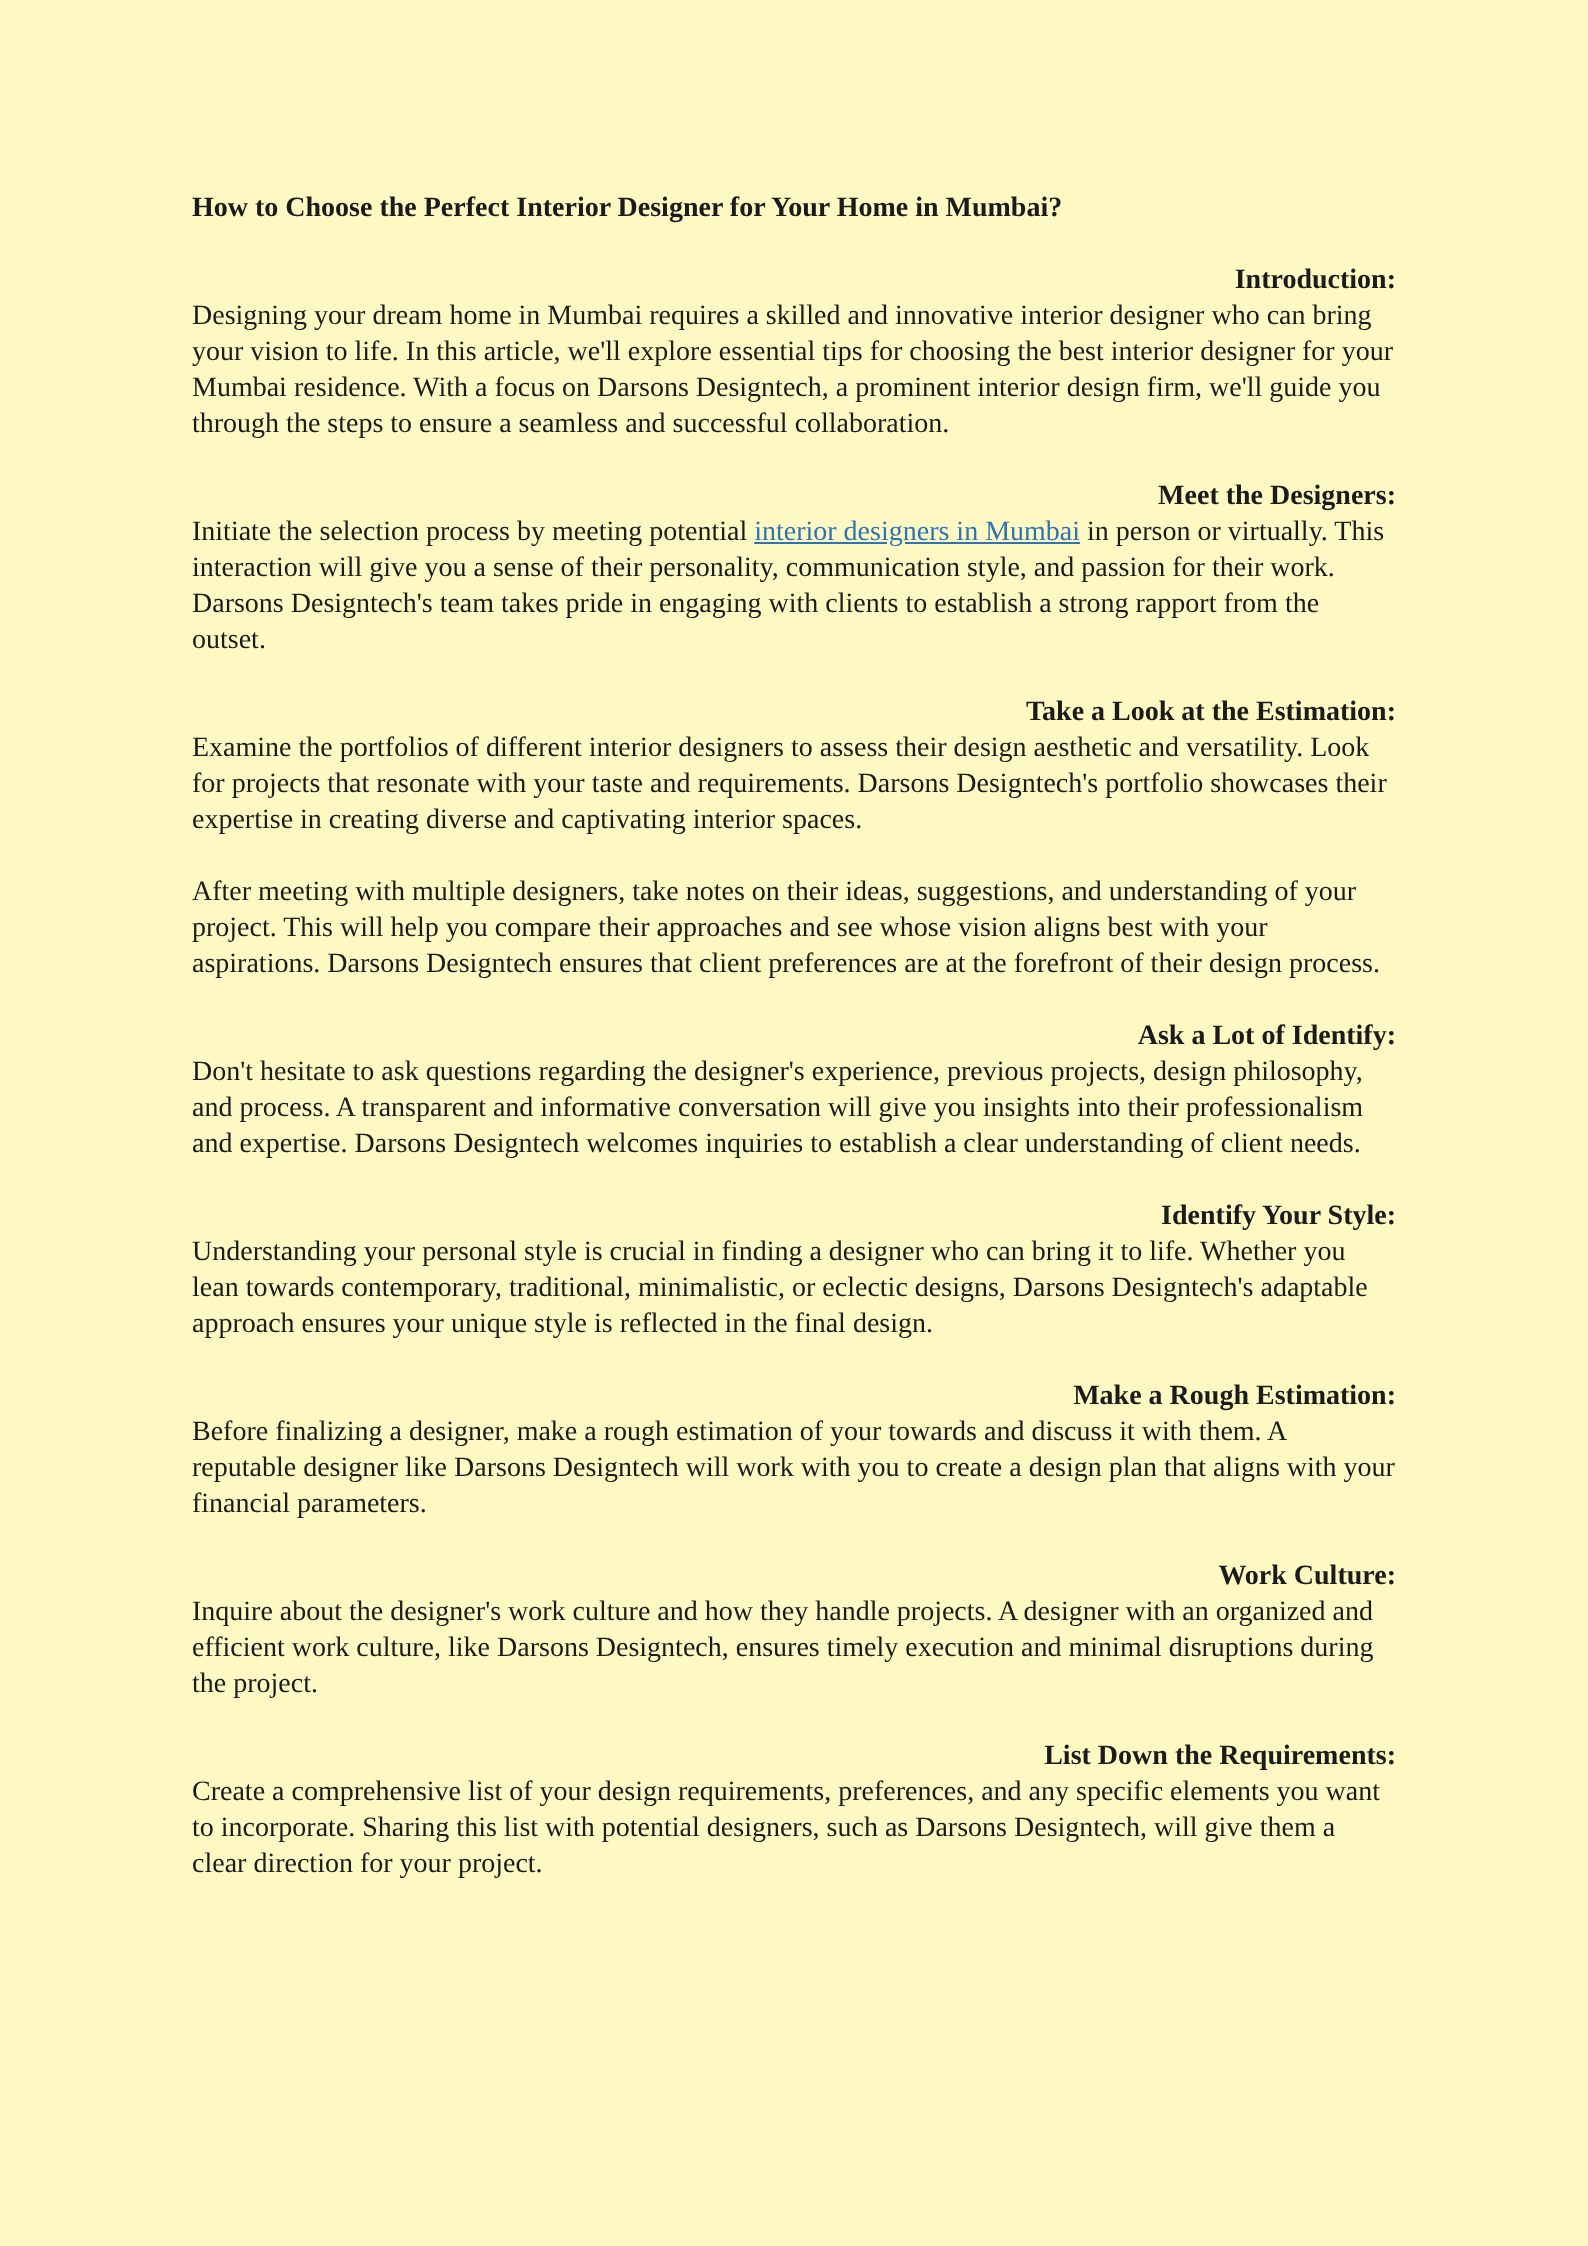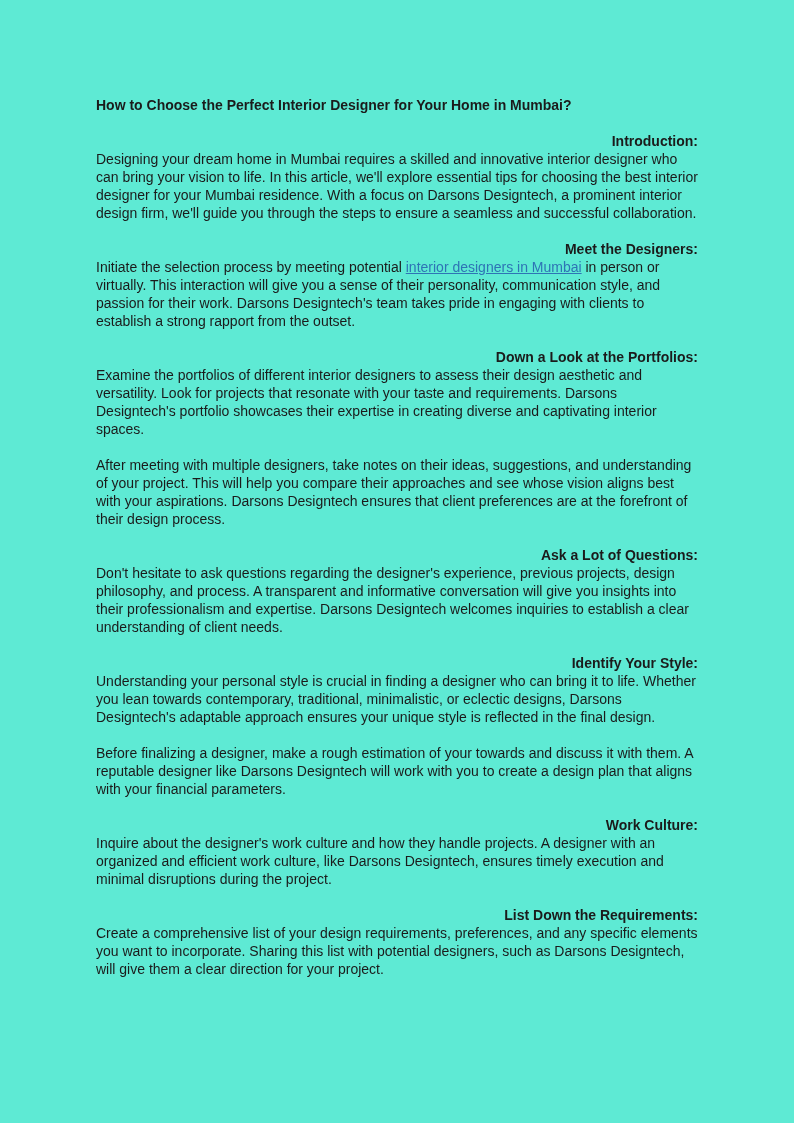--- a/index.html
+++ b/index.html
@@ -4,24 +4,24 @@
 <style>
   html, body {
     margin: 0;
     padding: 0;
     background: #ffffff;
   }
   .page {
     position: relative;
     width: 794px;
     height: 1123px;
-    background: #5eead4;
+    background: #fef9c3;
     box-sizing: border-box;
     padding: 96px 96px 0 96px;
-    font-family: Liberation Sans, sans-serif;
+    font-family: Liberation Serif, serif;
     font-size: 14px;
     line-height: 18px;
     color: #1b1b1b;
     overflow: hidden;
   }
   p { margin: 0; }
   .doc-title {
     font-weight: 700;
     margin-bottom: 18px;
   }
@@ -53,39 +53,40 @@
     <p class="section-heading">Introduction:</p>
     <p class="section-body">Designing your dream home in Mumbai requires a skilled and innovative interior designer who can bring your vision to life. In this article, we'll explore essential tips for choosing the best interior designer for your Mumbai residence. With a focus on Darsons Designtech, a prominent interior design firm, we'll guide you through the steps to ensure a seamless and successful collaboration.</p>
   </div>
 
   <div class="section">
     <p class="section-heading">Meet the Designers:</p>
     <p class="section-body"><span>Initiate the selection process by meeting potential </span><a class="doc-link">interior designers in Mumbai</a><span> in person or virtually. This interaction will give you a sense of their personality, communication style, and passion for their work. Darsons Designtech's team takes pride in engaging with clients to establish a strong rapport from the outset.</span></p>
   </div>
 
   <div class="section">
-    <p class="section-heading">Down a Look at the Portfolios:</p>
+    <p class="section-heading">Take a Look at the Estimation:</p>
     <p class="section-body">Examine the portfolios of different interior designers to assess their design aesthetic and versatility. Look for projects that resonate with your taste and requirements. Darsons Designtech's portfolio showcases their expertise in creating diverse and captivating interior spaces.</p>
   </div>
 
   <div class="section">
     <p class="section-body">After meeting with multiple designers, take notes on their ideas, suggestions, and understanding of your project. This will help you compare their approaches and see whose vision aligns best with your aspirations. Darsons Designtech ensures that client preferences are at the forefront of their design process.</p>
   </div>
 
   <div class="section">
-    <p class="section-heading">Ask a Lot of Questions:</p>
+    <p class="section-heading">Ask a Lot of Identify:</p>
     <p class="section-body">Don't hesitate to ask questions regarding the designer's experience, previous projects, design philosophy, and process. A transparent and informative conversation will give you insights into their professionalism and expertise. Darsons Designtech welcomes inquiries to establish a clear understanding of client needs.</p>
   </div>
 
   <div class="section">
     <p class="section-heading">Identify Your Style:</p>
     <p class="section-body">Understanding your personal style is crucial in finding a designer who can bring it to life. Whether you lean towards contemporary, traditional, minimalistic, or eclectic designs, Darsons Designtech's adaptable approach ensures your unique style is reflected in the final design.</p>
   </div>
 
   <div class="section">
+    <p class="section-heading">Make a Rough Estimation:</p>
     <p class="section-body">Before finalizing a designer, make a rough estimation of your towards and discuss it with them. A reputable designer like Darsons Designtech will work with you to create a design plan that aligns with your financial parameters.</p>
   </div>
 
   <div class="section">
     <p class="section-heading">Work Culture:</p>
     <p class="section-body">Inquire about the designer's work culture and how they handle projects. A designer with an organized and efficient work culture, like Darsons Designtech, ensures timely execution and minimal disruptions during the project.</p>
   </div>
 
   <div class="section">
     <p class="section-heading">List Down the Requirements:</p>

